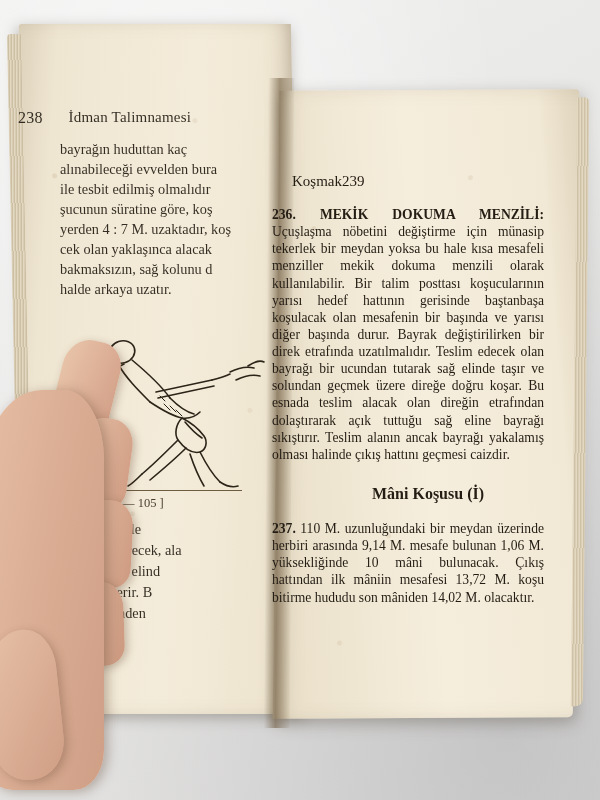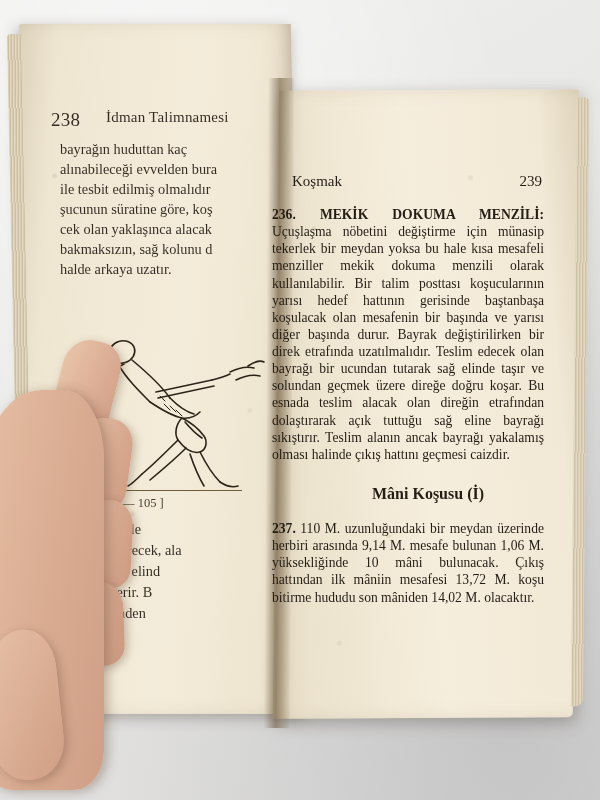--- a/index.html
+++ b/index.html
@@ -153,21 +153,21 @@
     font-family: "Liberation Serif", serif;
     line-height: 1.26;
   }
 
   .lp-header {
     left: 18px; top: 108px; width: 250px;
     font-size: 15px;
     display: flex; gap: 26px;
     letter-spacing: 0.2px;
   }
-  .lp-pageno { font-size: 19px; padding-left: 33px; }
+  .lp-pageno { font-size: 16px; }
   .lp-title { font-size: 15px; }
 
   .lp-body {
     left: 16px; top: 140px; width: 248px;
     font-size: 14.3px;
     text-align: left;
   }
   .lp-body p { margin: 0 0 2px 0; white-space: nowrap; overflow: hidden; padding-left: 44px; }
 
   .fig-caption {
@@ -178,21 +178,21 @@
 
   .lp-body2 {
     left: 16px; top: 520px; width: 250px;
     font-size: 14.3px;
   }
   .lp-body2 p { margin: 0 0 3px 0; white-space: nowrap; overflow: hidden; }
 
   
   .rp-header {
     left: 292px; top: 172px; width: 250px;
-    display: flex; justify-content: space-between;
+    display: flex; justify-content: flex-start;
     font-size: 15px;
   }
   .rp-body {
     left: 272px; top: 206px; width: 272px;
     font-size: 13.6px;
     text-align: justify;
   }
   .rp-body p { margin: 0 0 1px 0; }
   .sec-num { font-weight: bold; }
   .rp-heading {
@@ -250,20 +250,21 @@
   <div class="txt lp-header faint" style="z-index:4;">
     <span class="lp-pageno">238</span>
     <span class="lp-title">İdman Talimnamesi</span>
   </div>
 
   <div class="txt lp-body faint" style="z-index:4;">
     <p>bayrağın huduttan kaç</p>
     <p>alınabileceği evvelden bura</p>
     <p>ile tesbit edilmiş olmalıdır</p>
     <p>şucunun süratine göre, koş</p>
+    <p>yerden 4 : 7 M. uzaktadır, koş</p>
     <p>cek olan yaklaşınca alacak</p>
     <p>bakmaksızın, sağ kolunu d</p>
     <p>halde arkaya uzatır.</p>
   </div>
 
   <div class="figure" style="z-index:4;">
     <svg width="252" height="180" viewBox="0 0 252 180" fill="none" stroke="#2c2418" stroke-width="1.6" stroke-linecap="round" stroke-linejoin="round">
 
       <ellipse cx="108" cy="34" rx="13" ry="11" transform="rotate(-18 108 34)"></ellipse>
 

